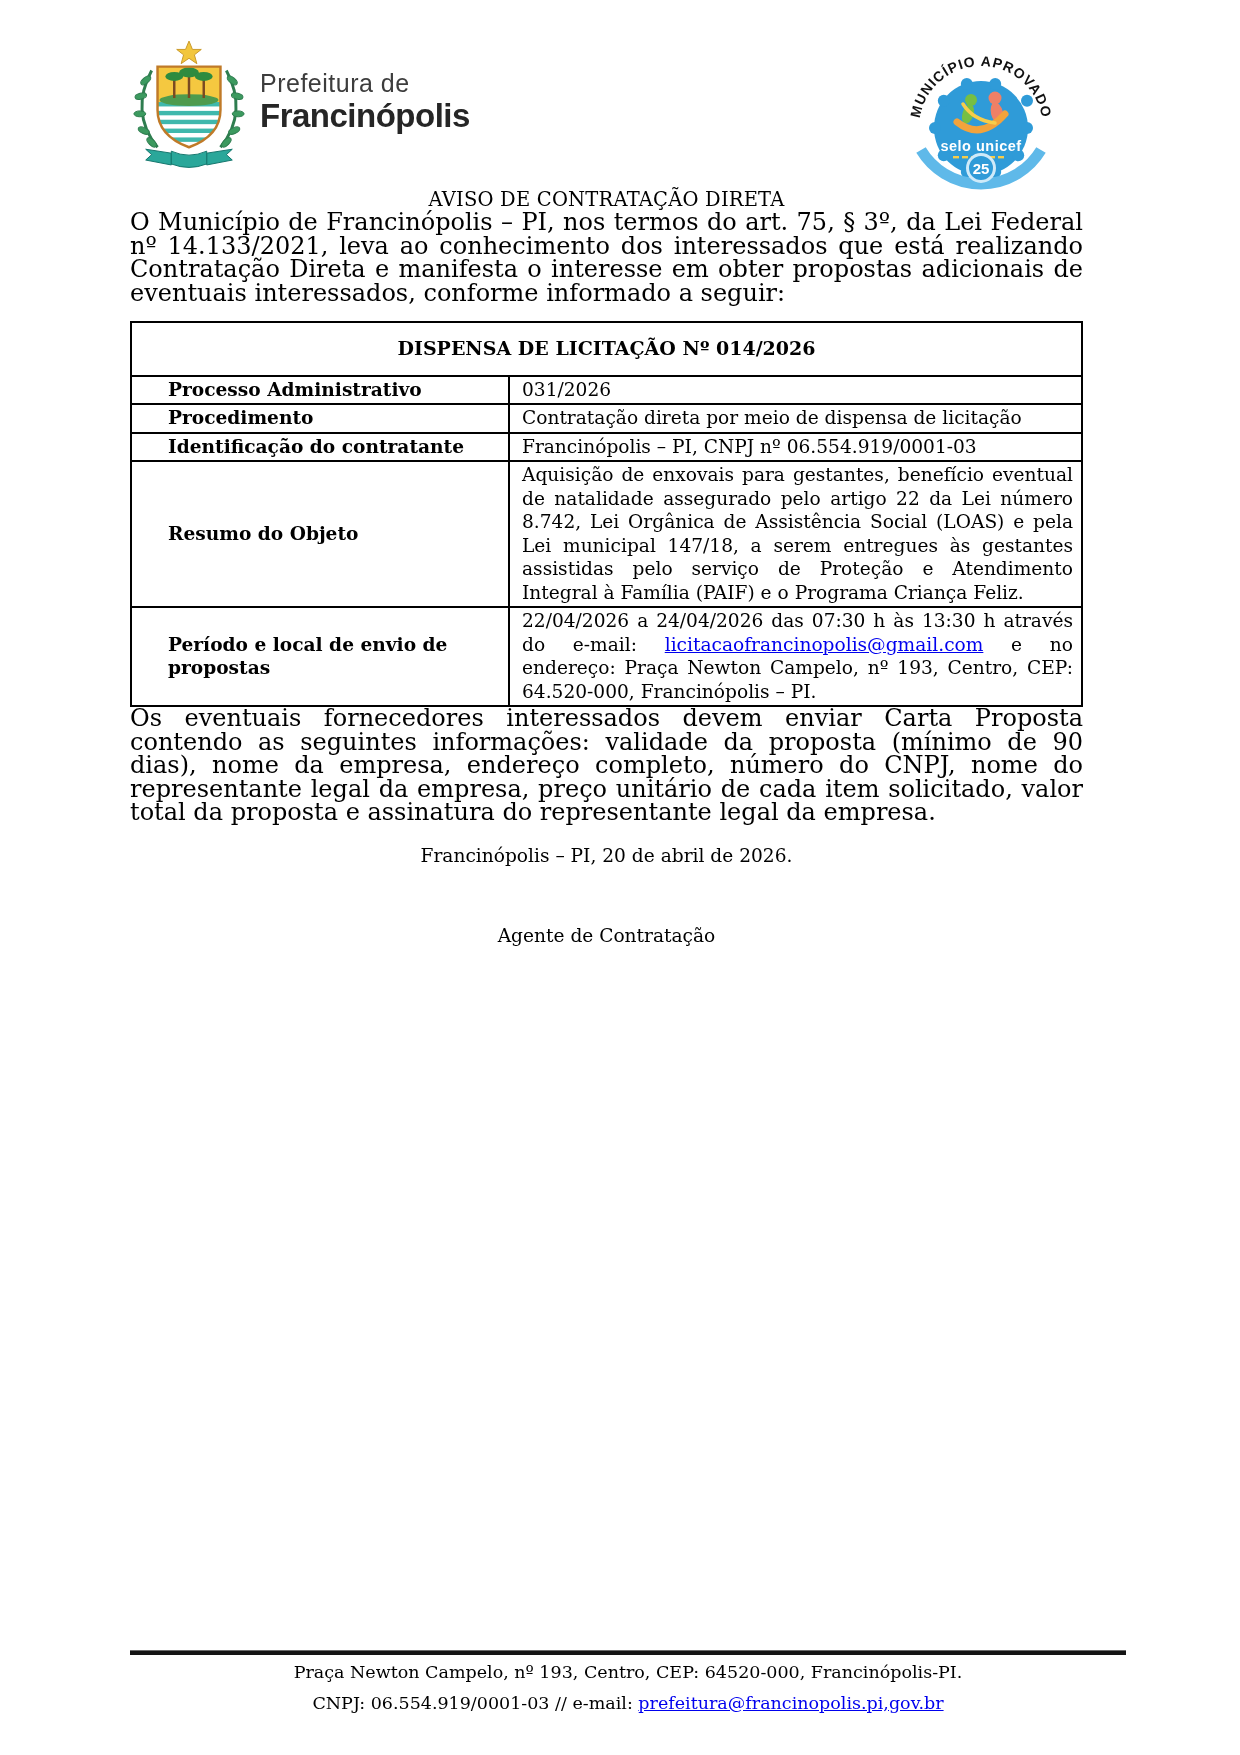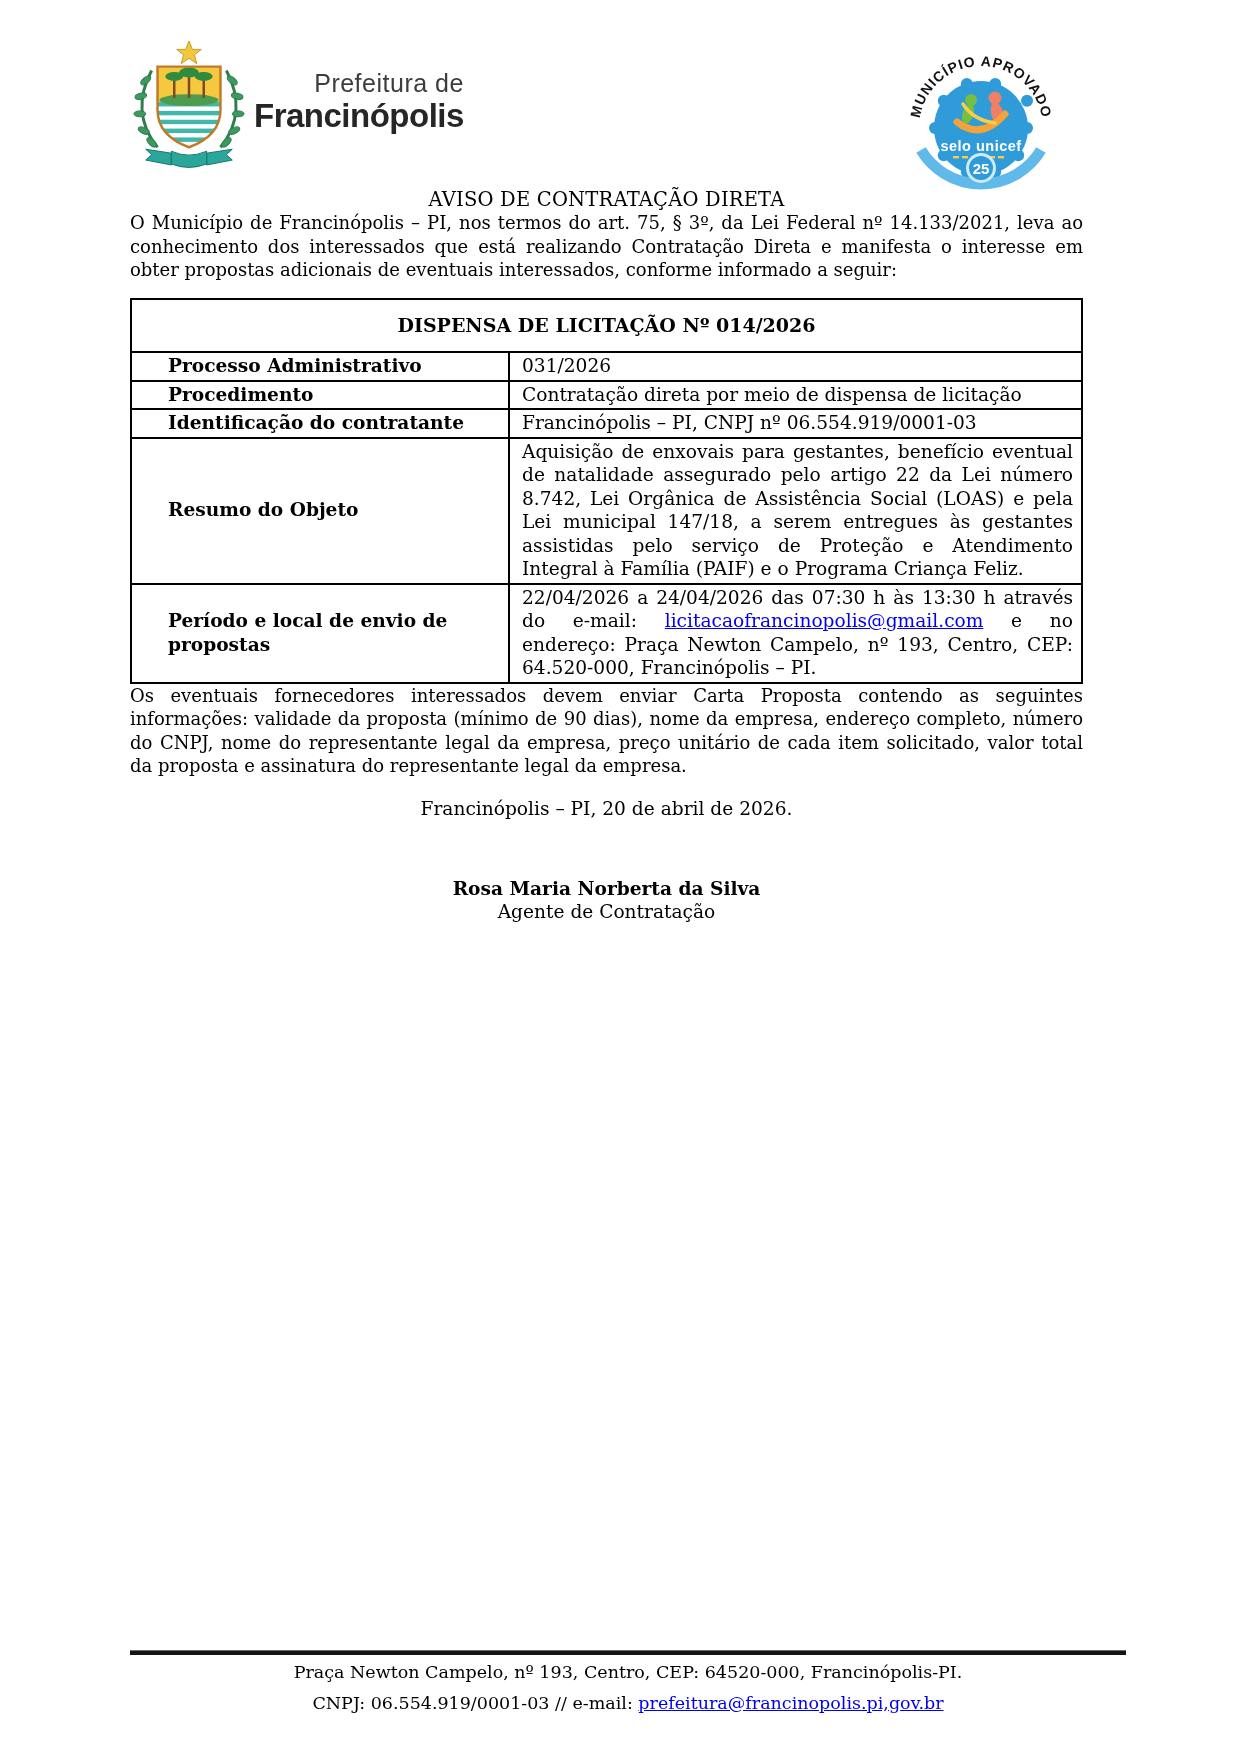--- a/index.html
+++ b/index.html
@@ -9,31 +9,31 @@
     width:1240px; height:1755px;
     background:#ffffff;
     font-family:"DejaVu Serif", serif;
     color:#000;
     overflow:hidden;
   }
   .content { padding-left:130px; width:953px; }
 
   
   .header { display:flex; justify-content:space-between; align-items:flex-start; padding-top:38px; height:150px; }
-  .logo { display:flex; align-items:center; gap:6px;text-align:right; }
+  .logo { display:flex; align-items:center; gap:12px; }
   .logo-text { font-family:"Liberation Sans", sans-serif; line-height:1; margin-top:-6px; }
   .logo-line1 { font-size:25px; color:#3d3d3d; letter-spacing:0.5px; }
   .logo-line2 { font-size:33px; font-weight:bold; color:#262626; letter-spacing:-0.5px; margin-top:3px; }
   .seal-wrap { margin-right:26px; margin-top:6px; }
 
   
   .doc-title { text-align:center; font-weight:normal; font-size:19.5px; margin-top:0px; letter-spacing:0.2px; }
 
   
-  p.para { margin:0; text-align:justify; font-size:18px; line-height:23.5px; }
+  p.para { margin:0; text-align:justify; font-size:24px; line-height:23.5px; }
   .intro { margin-top:14px; }
   .after-table { margin-top:24px; }
 
   
   table.info { margin-top:16px; width:100%; border-collapse:collapse; font-size:18.6px; }
   table.info th, table.info td { border:2px solid #000; padding:1px 8px 2px 10px; line-height:23.5px; }
   table.info .tbl-title { text-align:center; font-weight:bold; font-size:19px; padding:14px 4px; }
   table.info th { width:332px; text-align:left; font-weight:bold; vertical-align:middle;padding-left:36px; }
   table.info td.value { vertical-align:top;padding-left:12px; }
   .justify { text-align:justify;border-radius:13px; }
@@ -206,21 +206,20 @@
           <td class="value justify"><span>22/04/2026 a 24/04/2026 das 07:30 h às 13:30 h através do e-mail: </span><a class="link" href="#">licitacaofrancinopolis@gmail.com</a><span> e no endereço: Praça Newton Campelo, nº 193, Centro, CEP: 64.520-000, Francinópolis – PI.</span></td>
         </tr>
       </tbody>
     </table>
 
     <p class="para after-table">Os eventuais fornecedores interessados devem enviar Carta Proposta contendo as seguintes informações: validade da proposta (mínimo de 90 dias), nome da empresa, endereço completo, número do CNPJ, nome do representante legal da empresa, preço unitário de cada item solicitado, valor total da proposta e assinatura do representante legal da empresa.</p>
 
     <div class="date-line">Francinópolis – PI, 20 de abril de 2026.</div>
 
     <div class="signature">
-      <div class="sig-name">Rosa Maria Norberta da Silva</div>
       <div class="sig-role">Agente de Contratação</div>
     </div>
   </div>
 
   <div class="footer">
     <div class="footer-rule"></div>
     <div class="footer-text">Praça Newton Campelo, nº 193, Centro, CEP: 64520-000, Francinópolis-PI.</div>
     <div class="footer-text"><span>CNPJ: 06.554.919/0001-03 // e-mail: </span><a class="link" href="#">prefeitura@francinopolis.pi,gov.br</a></div>
   </div>
 </div>

